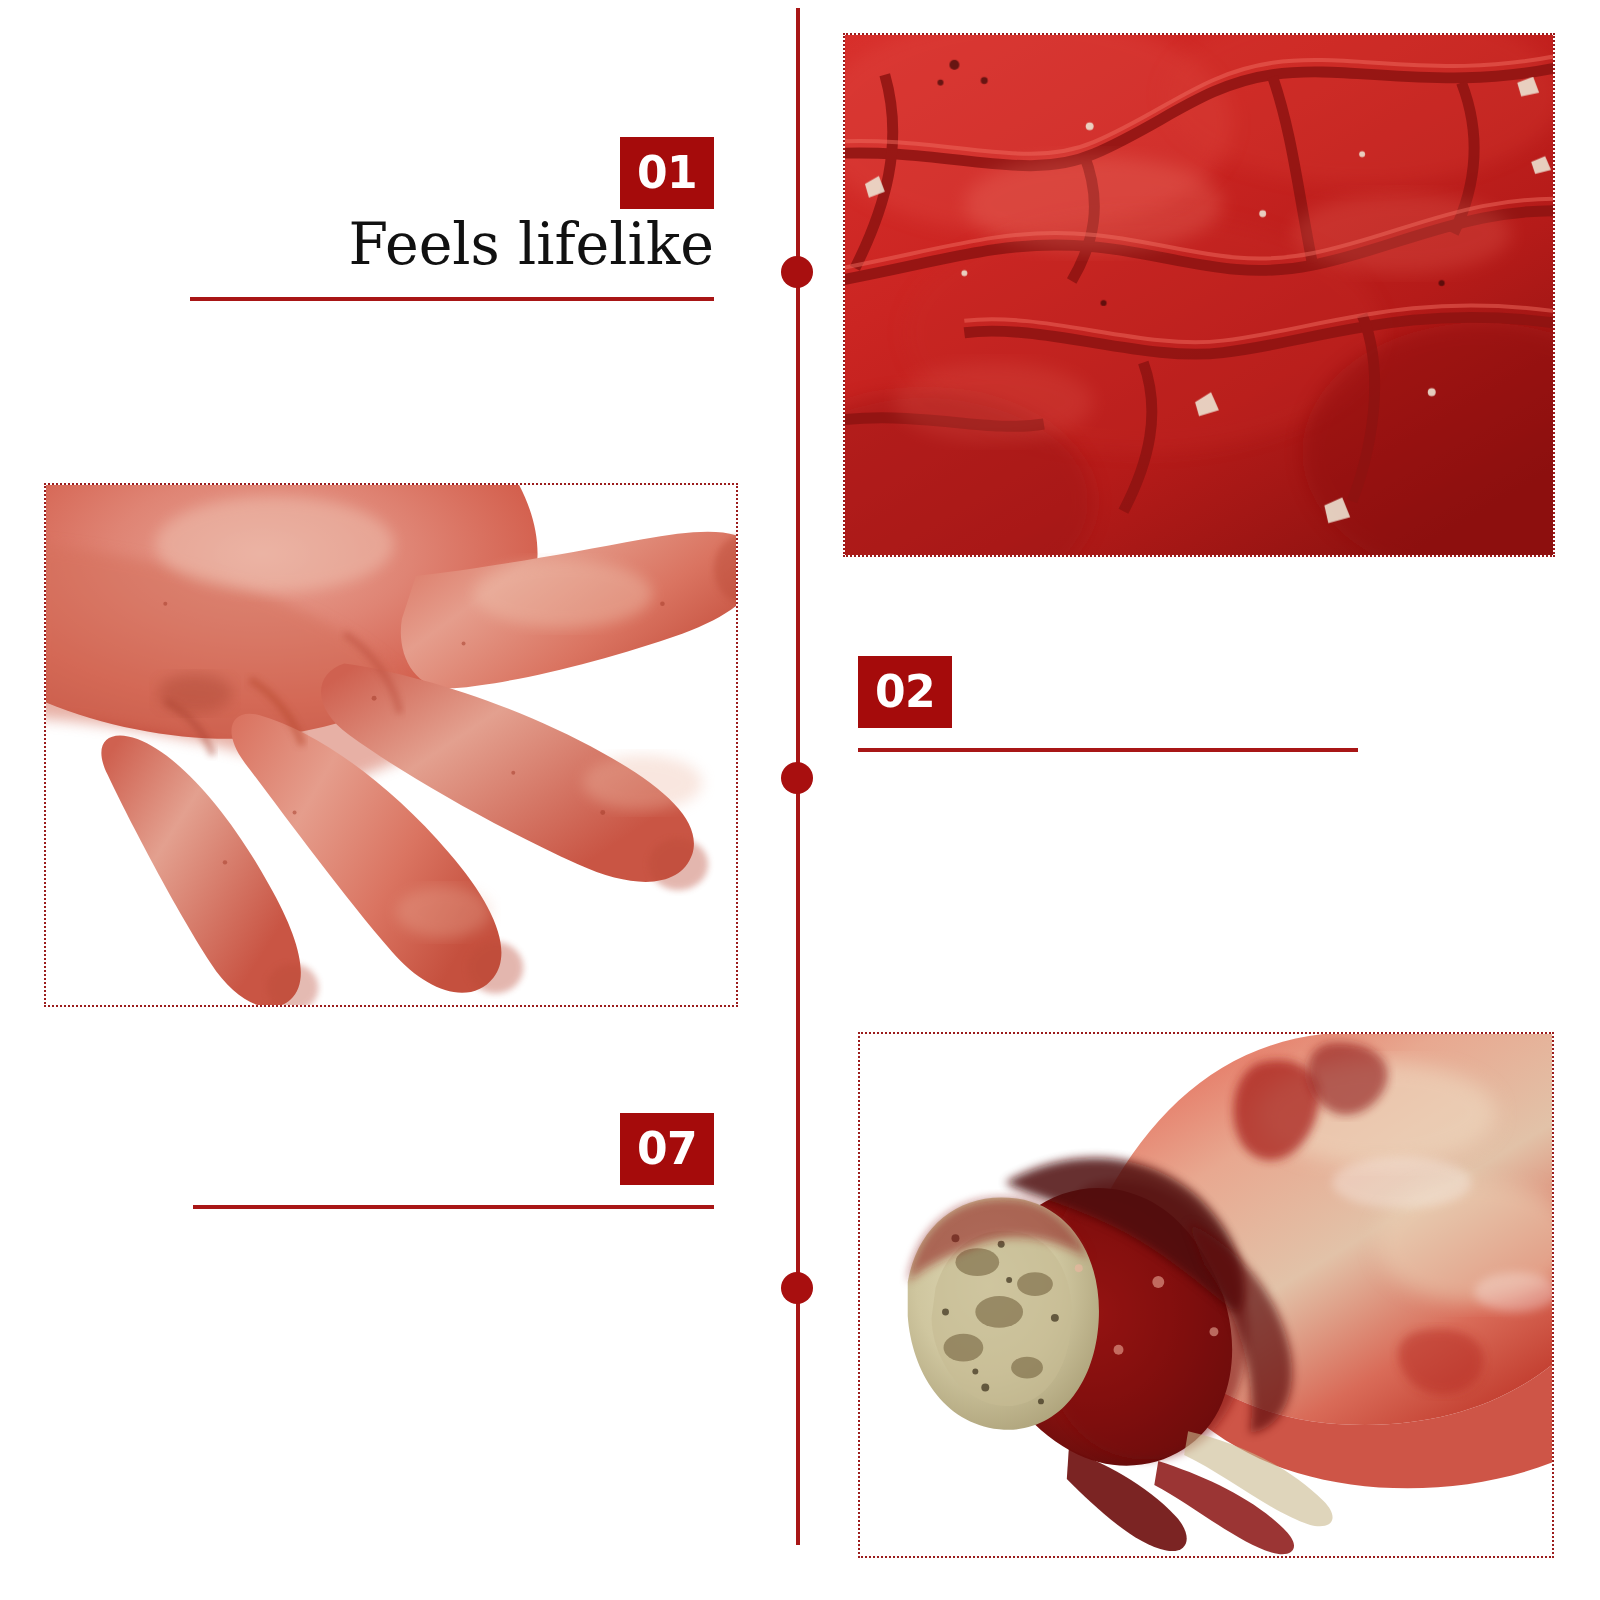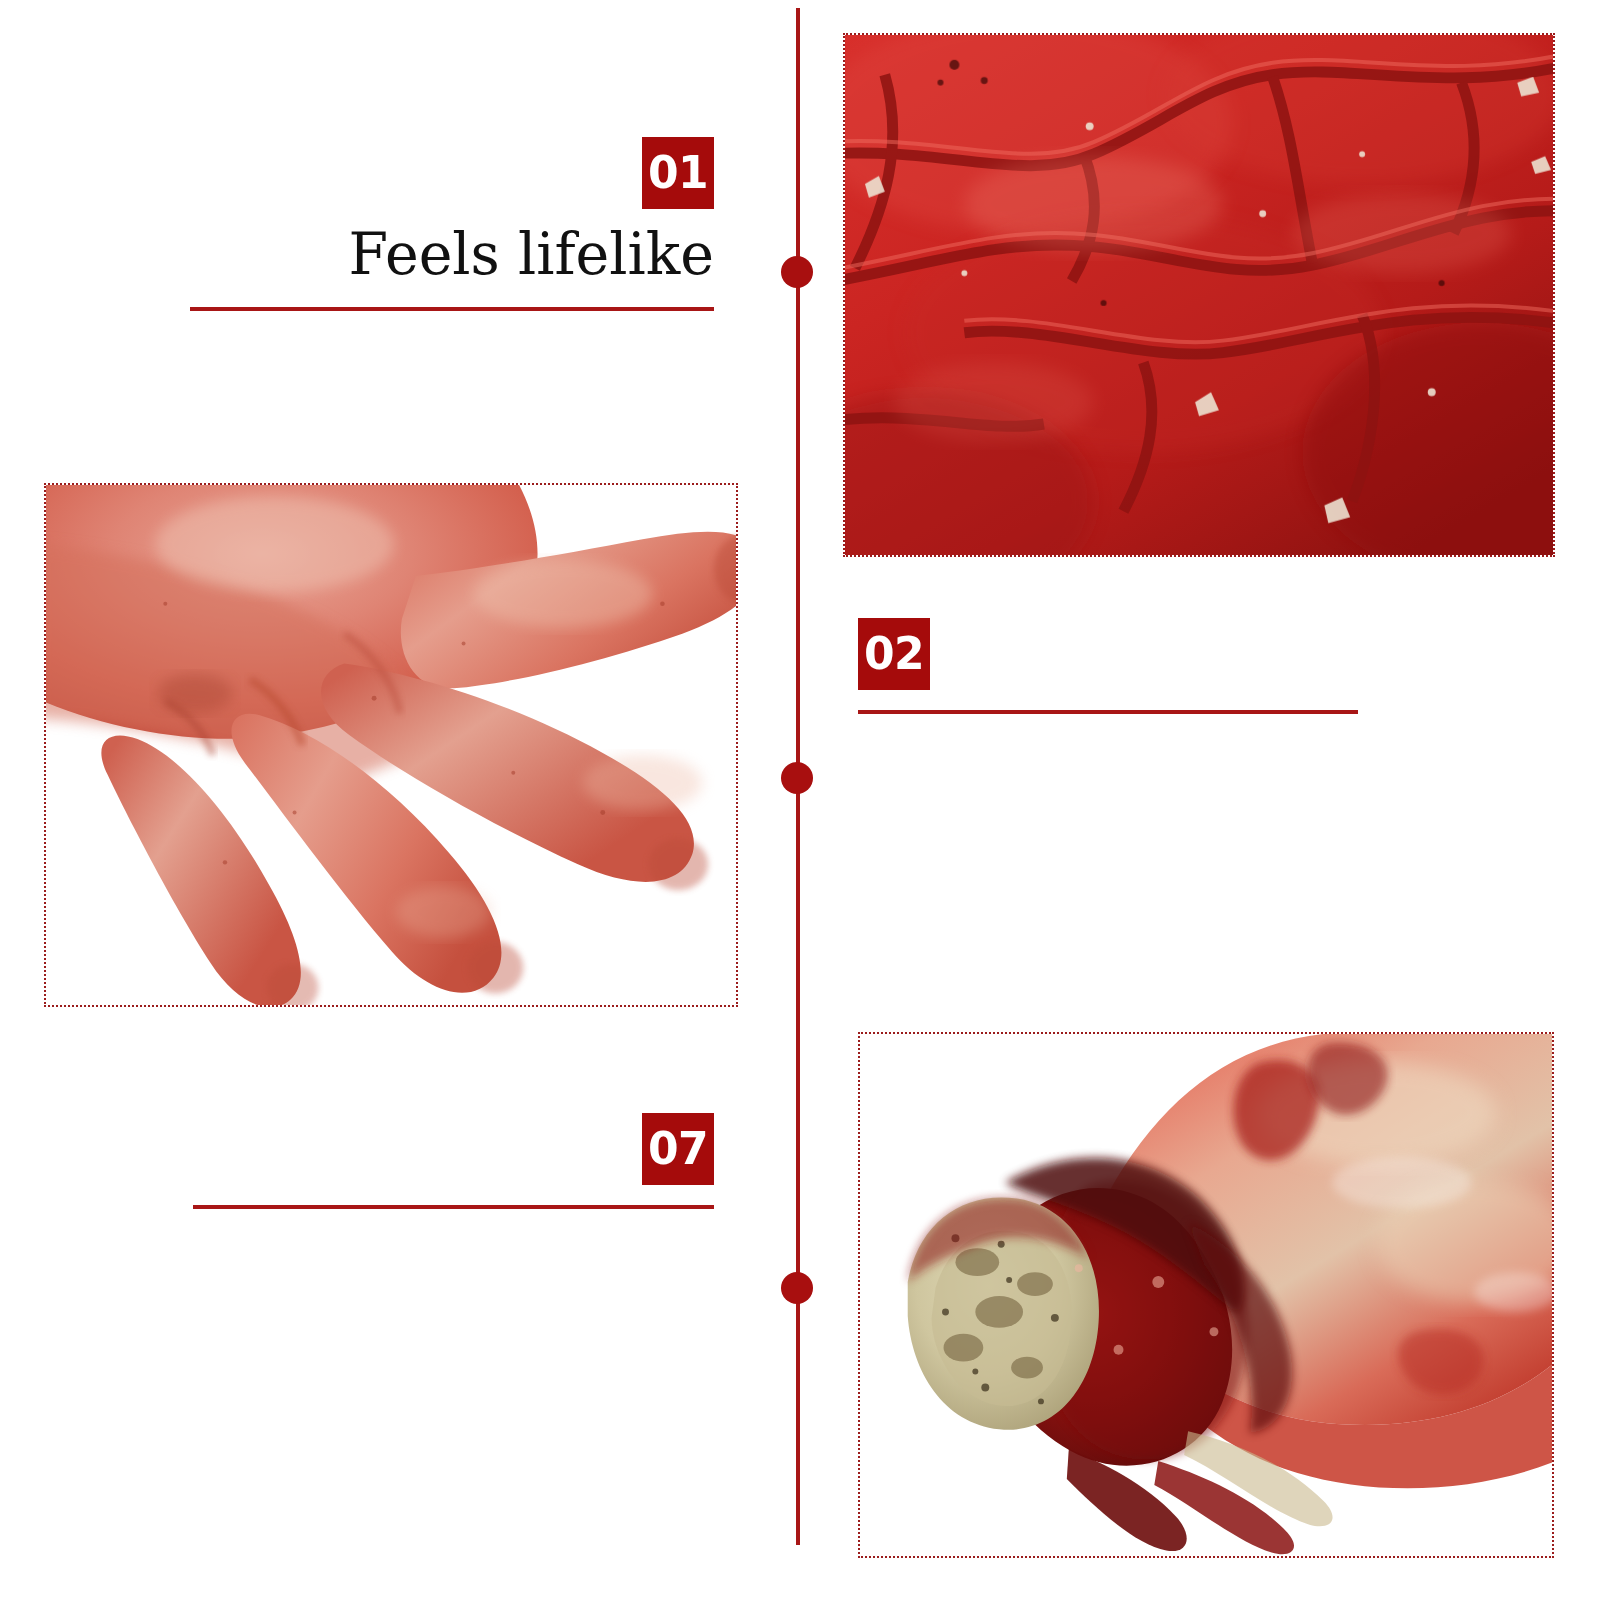--- a/index.html
+++ b/index.html
@@ -27,50 +27,50 @@
   .dot-2 { top:762px; }
   .dot-3 { top:1272px; }
 
   
   .block { position:absolute; }
   .block.right-al { text-align:right; }
   .block.left-al  { text-align:left; }
 
   .badge {
     display:inline-block;
-    width:72px; height:72px;
+    width:94px; height:72px;
     background:#A50B0B;
     color:#ffffff;
     font-family:"DejaVu Sans", sans-serif;
     font-weight:bold;
     font-size:44px;
     line-height:72px;
     text-align:center;
     letter-spacing:-0.5px;
   }
   .heading {
     font-family:"DejaVu Serif", serif;
     font-size:57px;
     line-height:1.12;
     color:#111111;
     white-space:nowrap;
-    margin-top:14px;
+    margin-top:4px;
   }
   .rule {
     height:4px;
     background:#A81616;
     margin-top:20px;
   }
 
   
   #block-01 { left:190px; top:137px; width:524px; }
   #block-01 .rule { width:524px; }
 
   
-  #block-02 { left:858px; top:618px; width:500px; }
+  #block-02 { left:858px; top:656px; width:500px; }
   #block-02 .rule { width:500px; }
 
   
   #block-03 { left:193px; top:1113px; width:521px; }
   #block-03 .rule { width:521px; }
 
   
   .photo-frame {
     position:absolute;
     border:2px dotted #9B1C1C;

